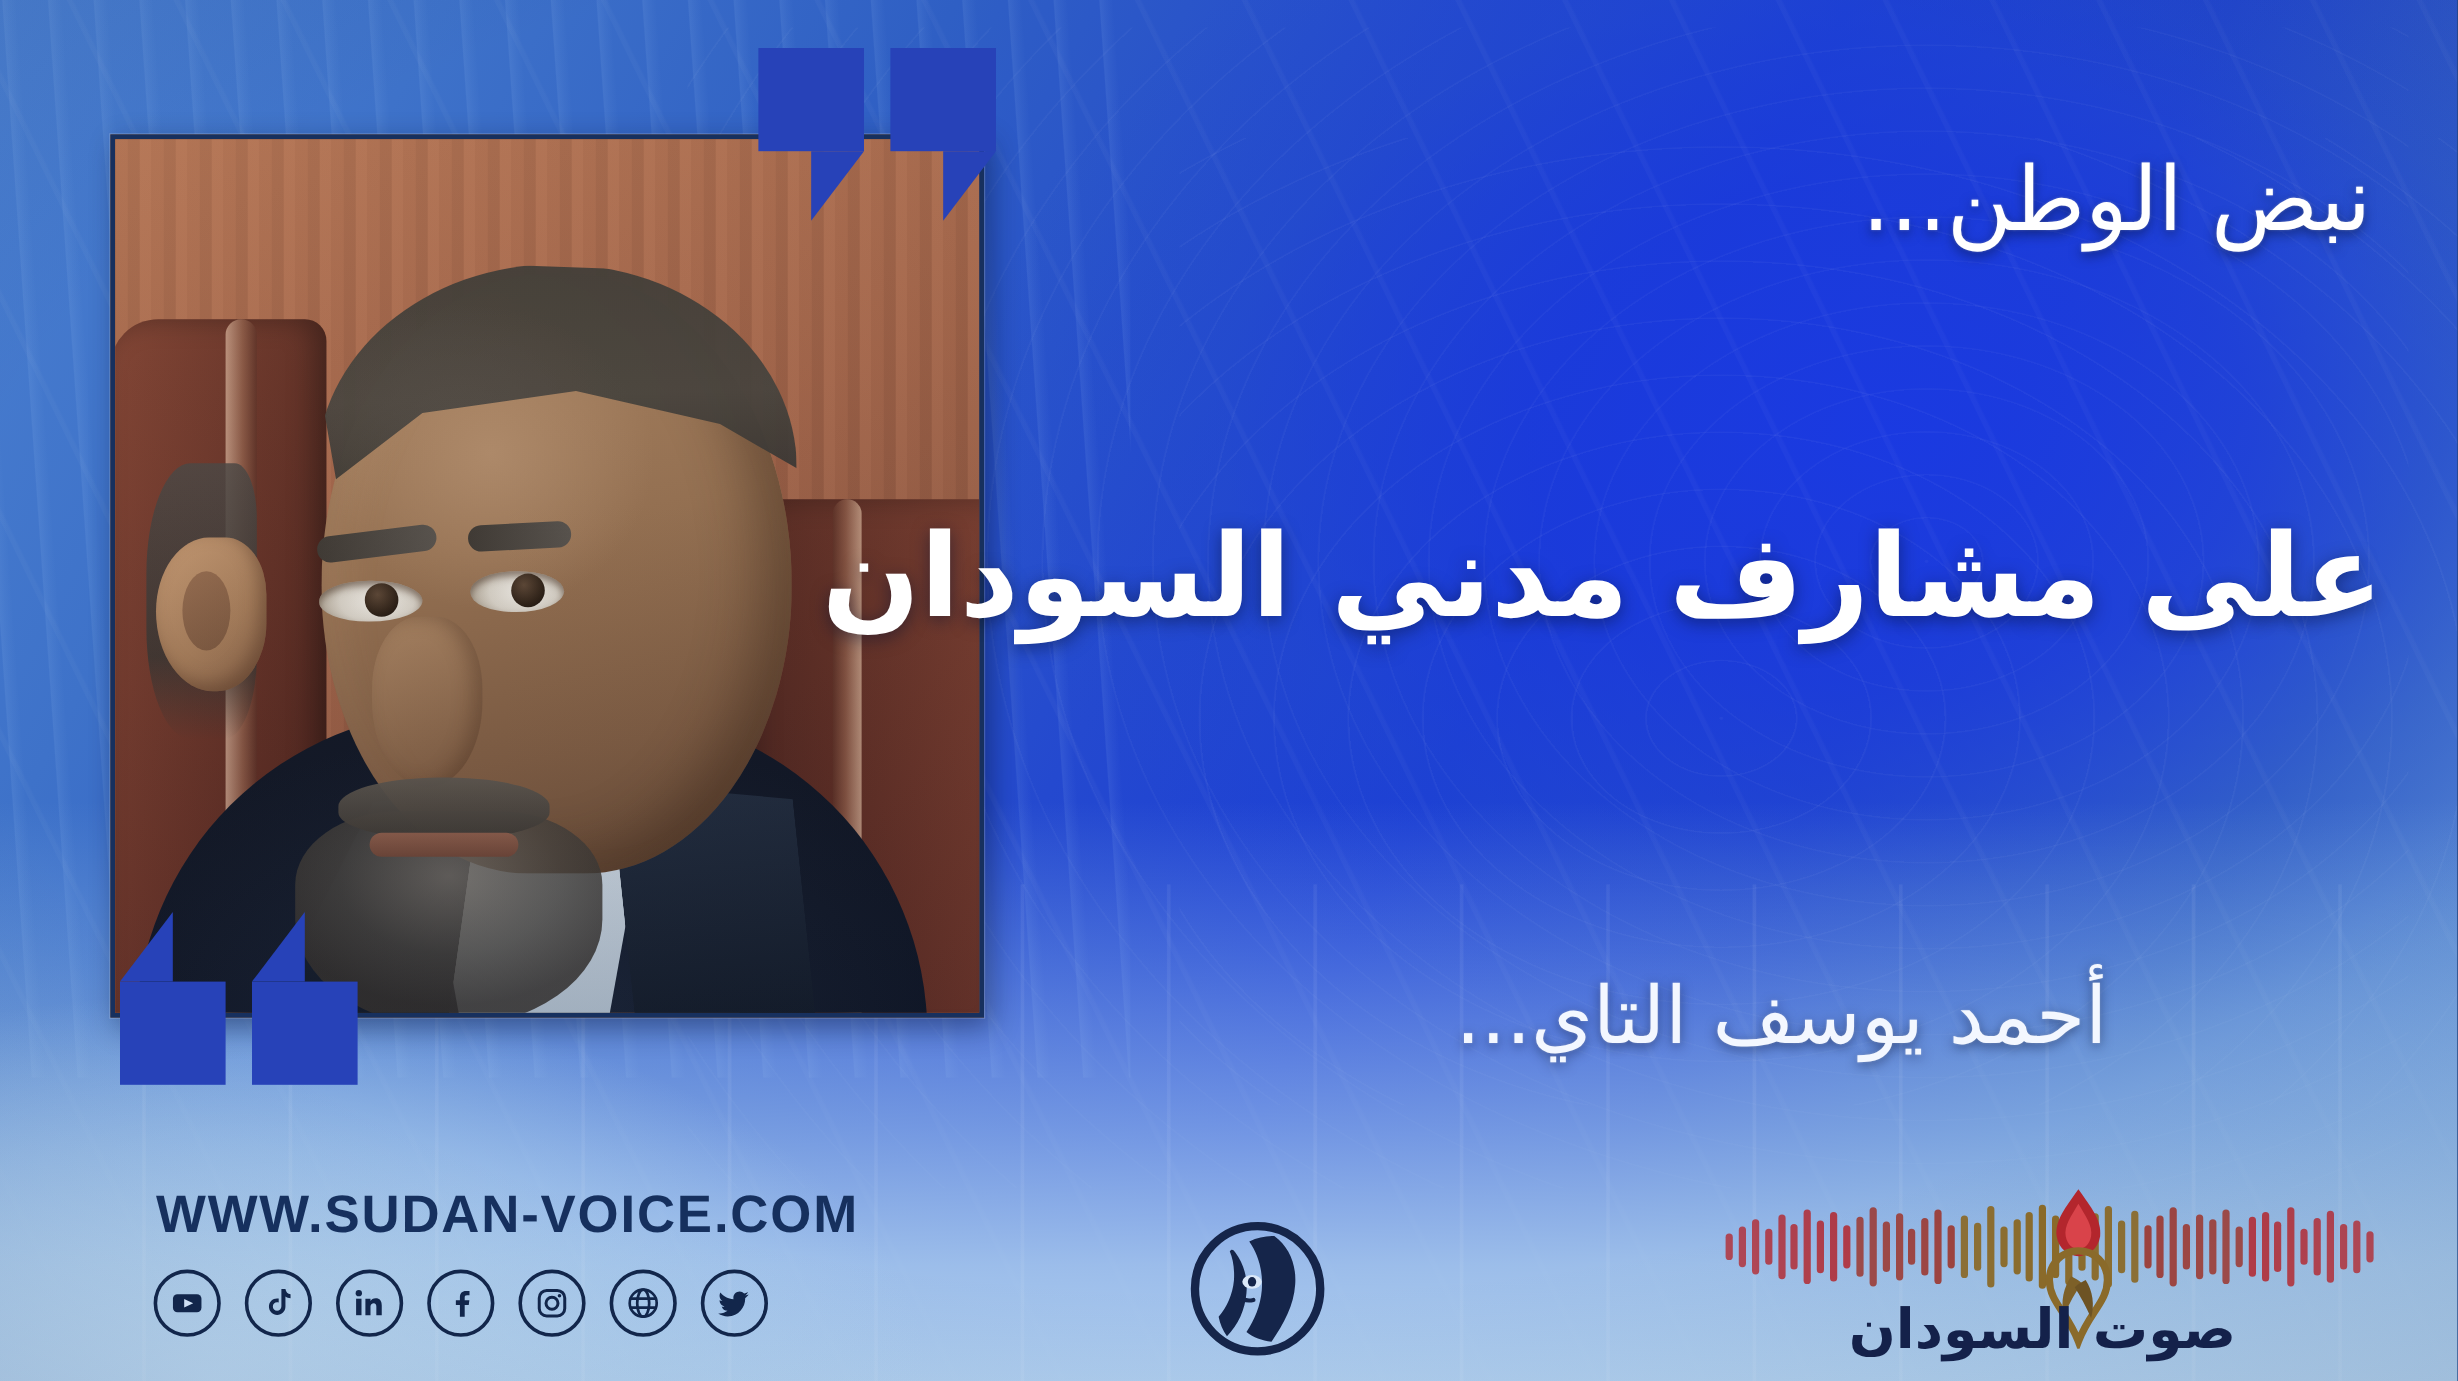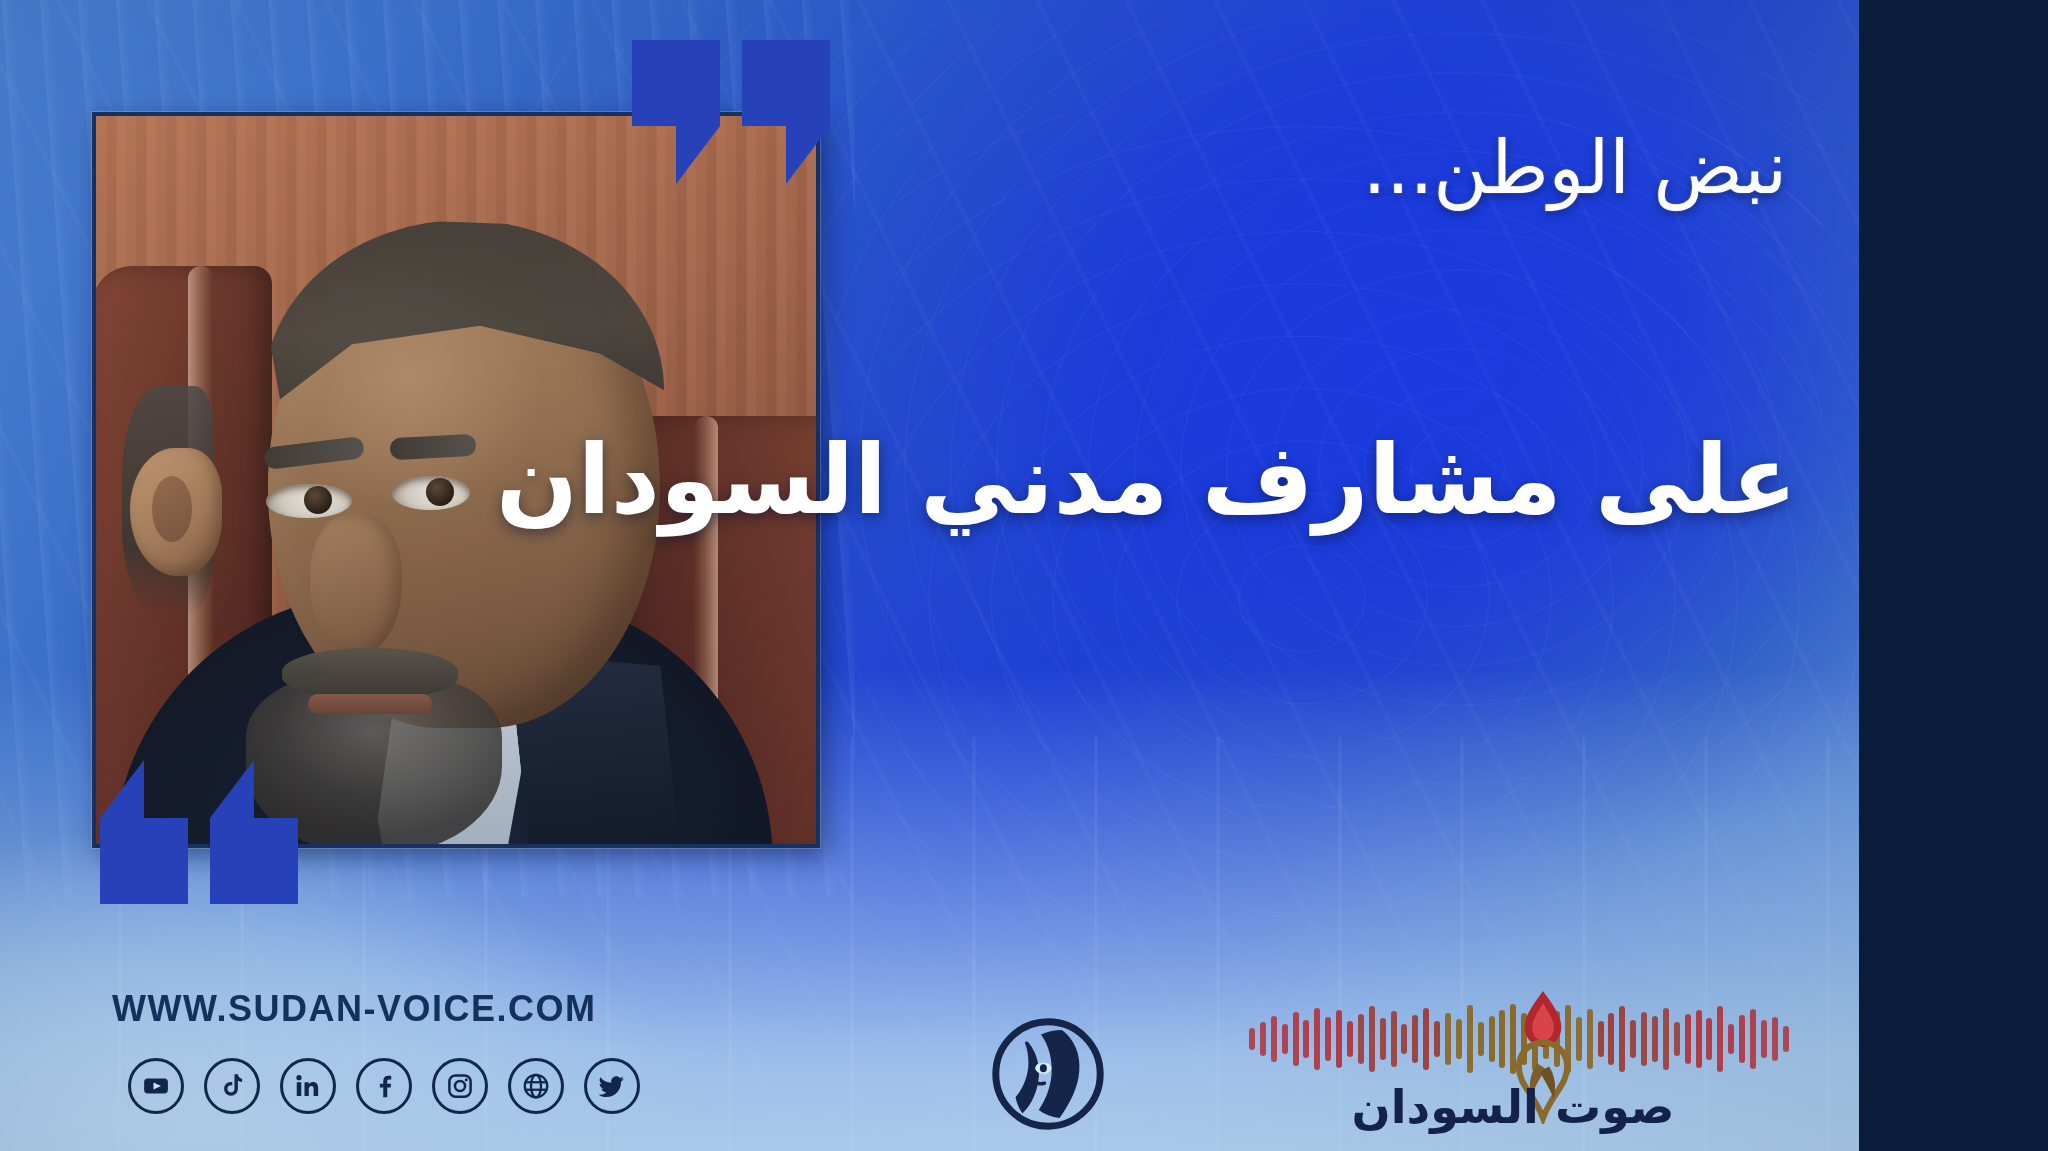--- a/index.html
+++ b/index.html
@@ -1,20 +1,20 @@
 <!DOCTYPE html>
 <html lang="ar"><head>
 <meta charset="utf-8">
 <title>Sudan Voice Article Card</title>
 <style>
   html,body{margin:0;padding:0;background:#0a1c3a;}
   *{box-sizing:border-box;}
   .stage{
     position:relative;
-    width:1859px;height:1151px;
+    width:2048px;height:1151px;
     overflow:hidden;
     font-family:"Liberation Sans","DejaVu Sans",sans-serif;
     background:#3f74c8;
   }
 
   
   .bg-base{
     position:absolute;inset:0;
     background:
       linear-gradient(118deg,
@@ -358,23 +358,23 @@
     font-weight:400;
     direction:rtl;
     letter-spacing:1px;
     text-shadow:0 3px 10px rgba(8,18,52,.5), 0 0 2px rgba(255,255,255,.35);
     font-family:"DejaVu Sans","Liberation Sans",sans-serif;
   }
 
   
   .site-url{
     position:absolute;
-    left:112px;top:988px;
+    left:130px;top:988px;
     color:#16305e;
-    font-size:36px;
+    font-size:44px;
     font-weight:700;
     letter-spacing:1.5px;
     font-family:"Liberation Sans","DejaVu Sans",sans-serif;
   }
   .social-row{
     position:absolute;
     left:128px;top:1058px;
     display:flex;align-items:center;gap:20px;
   }
   .soc{
@@ -467,20 +467,21 @@
     <div class="q-mark"></div>
     <div class="q-mark"></div>
   </div>
   <div class="quote-bl">
     <div class="q-mark"></div>
     <div class="q-mark"></div>
   </div>
 
   <div class="tagline">نبض الوطن...</div>
   <div class="headline">على مشارف مدني السودان</div>
+  <div class="byline">أحمد يوسف التاي...</div>
 
   <div class="site-url">WWW.SUDAN-VOICE.COM</div>
 
   <div class="social-row">
     <a class="soc">
       <svg width="30" height="30" viewBox="0 0 24 24" fill="currentColor" aria-hidden="true">
         <rect x="2.5" y="6" width="19" height="12" rx="3"></rect>
         <polygon points="10,9.2 16,12 10,14.8" fill="#cfe0f5"></polygon>
       </svg>
     </a>

